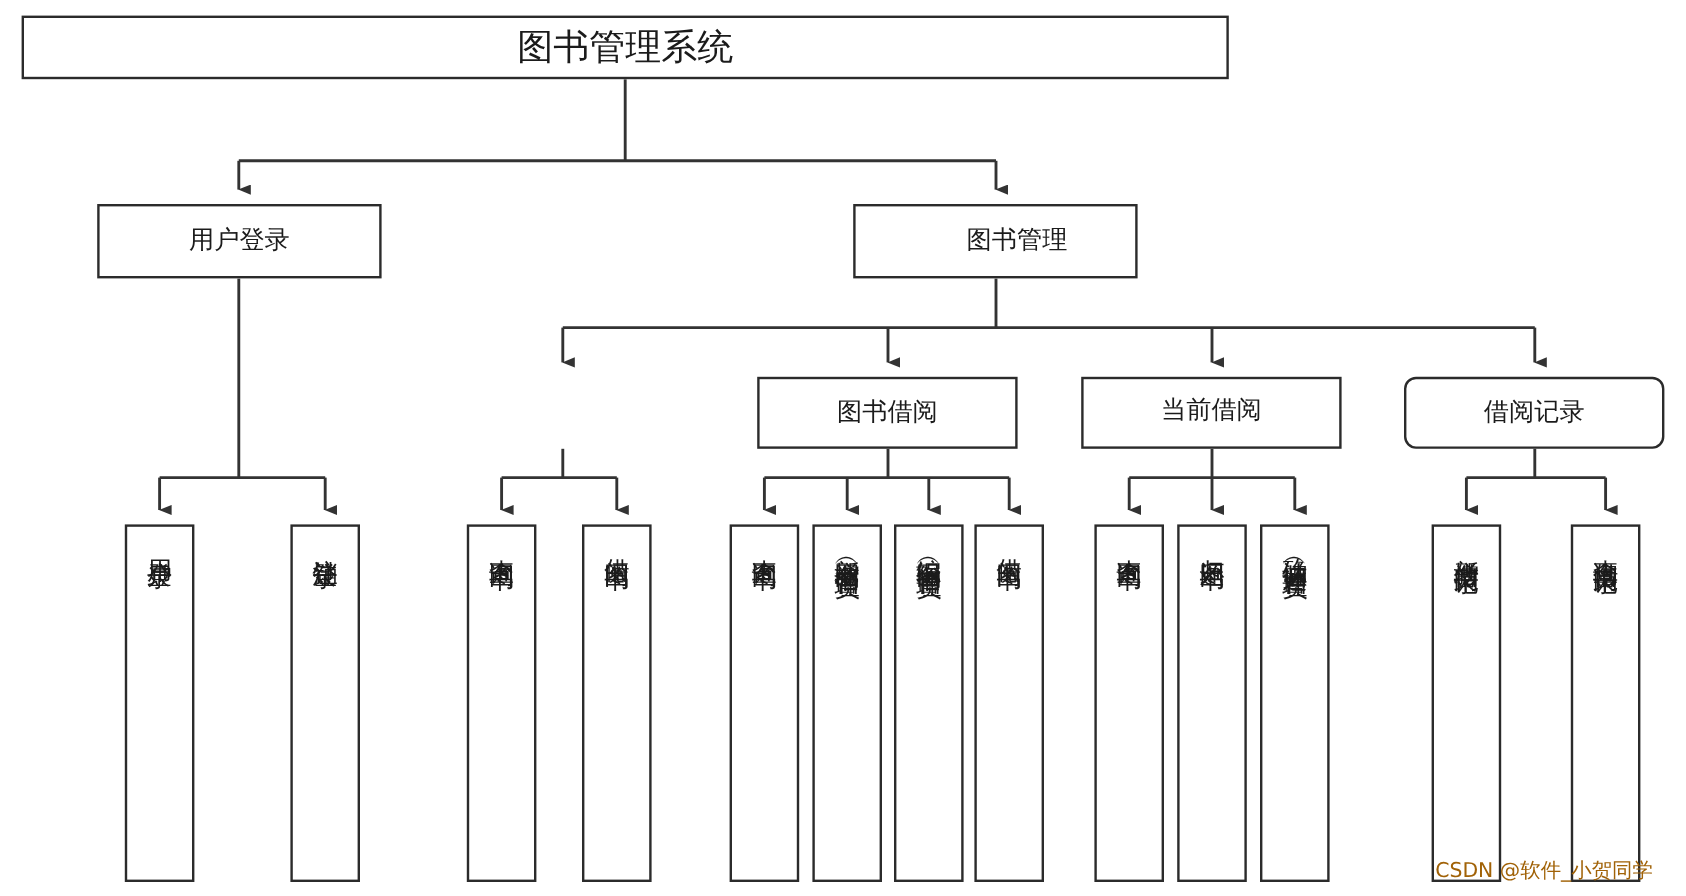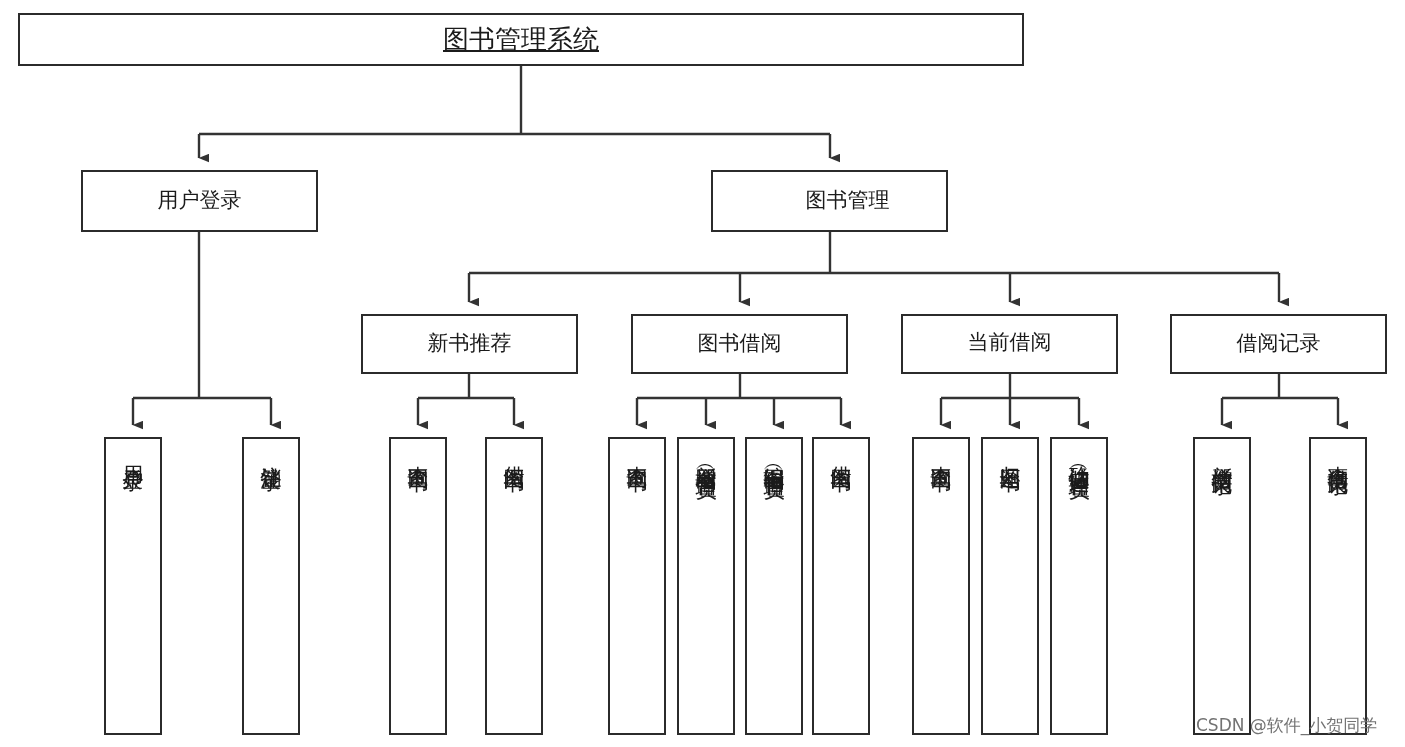--- a/index.html
+++ b/index.html
@@ -24,35 +24,35 @@
     color:#1b1b1b;
     line-height:1.12;
     text-align:center;
     white-space:pre;
   }
   
   .node-h .node-label{
     writing-mode:horizontal-tb;
     font-size:21px;
   }
-  .node-root .node-label{font-size:26px;text-decoration:underline;}
+  .node-root .node-label{font-size:30px;}
   
   .node-v{align-items:flex-start;padding-top:10px;}
   .node-v .node-label{
     writing-mode:vertical-rl;
     text-orientation:upright;
     font-size:21px;
     letter-spacing:2px;
     line-height:1.05;
   }
   .watermark{
     position:absolute;
     left:1196px;top:714px;
     font-size:17px;
-    color:#737373;
+    color:#a16207;
     white-space:nowrap;
     pointer-events:none;
     font-family:"DejaVu Sans","Liberation Sans",sans-serif;
   }
 </style>
 </head>
 <body>
 
 <div id="diagram-root">
 
@@ -110,30 +110,27 @@
     <span class="node-label">图书管理系统</span>
   </div>
 
   <div class="node-box node-h" style="left:81px;top:170px;width:237px;height:62px;">
     <span class="node-label">用户登录</span>
   </div>
   <div class="node-box node-h" style="left:711px;top:170px;width:237px;height:62px;padding-left:36px;">
     <span class="node-label">图书管理</span>
   </div>
 
-  <div class="node-box node-h" style="left:361px;top:314px;width:217px;height:60px;">
-    <span class="node-label">新书推荐</span>
-  </div>
   <div class="node-box node-h" style="left:631px;top:314px;width:217px;height:60px;justify-content:center;">
     <span class="node-label">图书借阅</span>
   </div>
   <div class="node-box node-h" style="left:901px;top:314px;width:217px;height:60px;font-family:Liberation Mono, monospace;">
     <span class="node-label">当前借阅</span>
   </div>
-  <div class="node-box node-h" style="left:1170px;top:314px;width:217px;height:60px;">
+  <div class="node-box node-h" style="left:1170px;top:314px;width:217px;height:60px;border-radius:10px;">
     <span class="node-label">借阅记录</span>
   </div>
 
   <div class="node-box node-v" style="left:104px;top:437px;width:58px;height:298px;">
     <span class="node-label">用户登录</span>
   </div>
   <div class="node-box node-v" style="left:242px;top:437px;width:58px;height:298px;">
     <span class="node-label">注销登录</span>
   </div>
 

